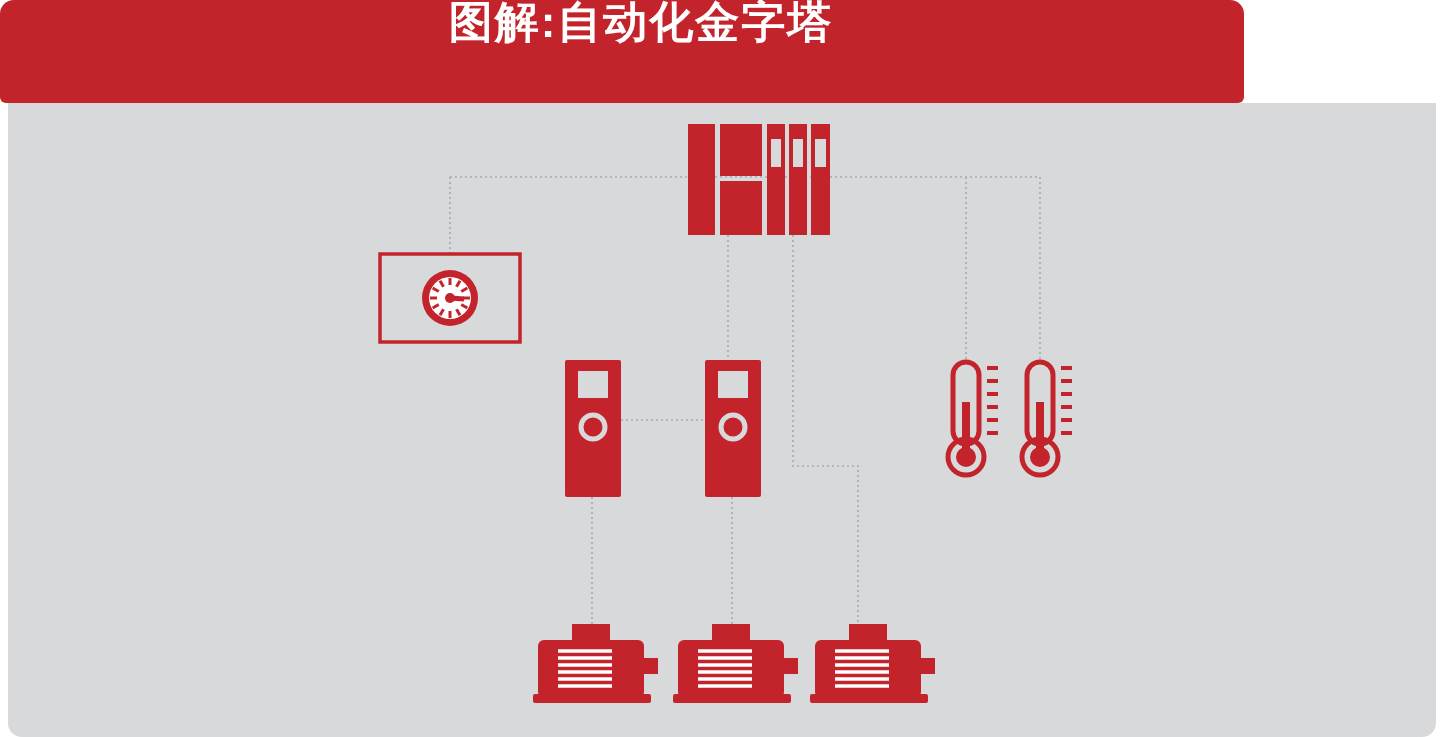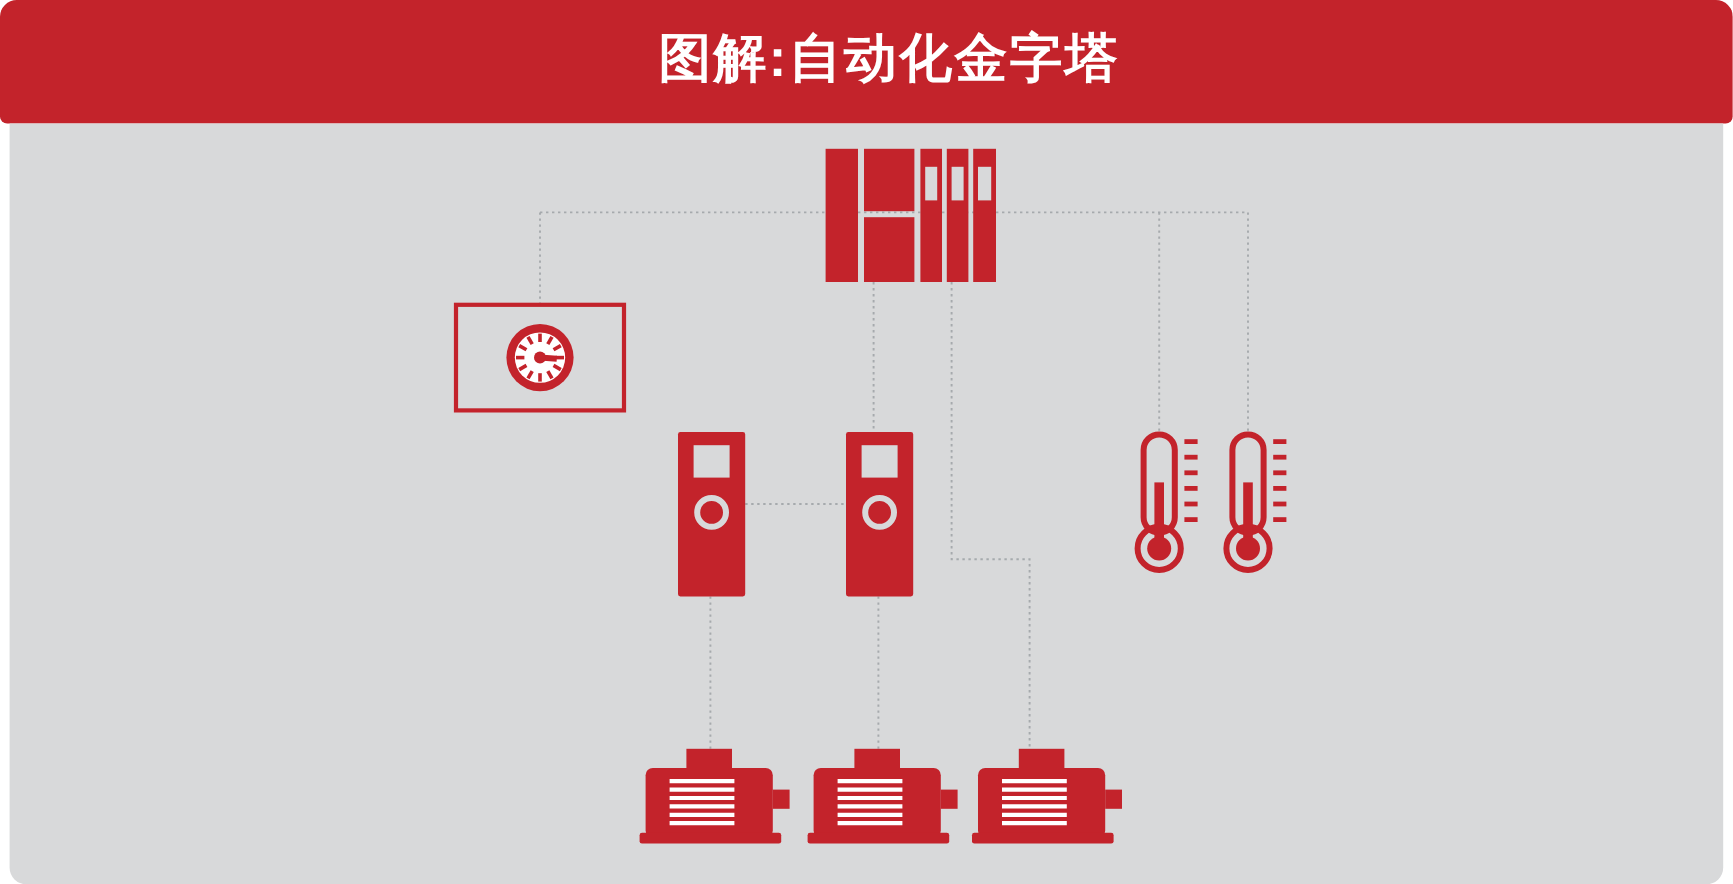--- a/index.html
+++ b/index.html
@@ -7,24 +7,24 @@
     --panel-gray:#d8d9da;
     --line-gray:#a6aaad;
     --white:#ffffff;
   }
   *{box-sizing:border-box;margin:0;padding:0;}
   html,body{width:1444px;height:737px;overflow:hidden;background:#ffffff;
     font-family:"Liberation Sans","DejaVu Sans",sans-serif;}
   .stage{position:relative;width:1444px;height:737px;background:#ffffff;}
 
   .header{
-    position:absolute;top:0;left:0;width:1444px;height:103px;
+    position:absolute;top:0;left:0;width:1244px;height:103px;
     background:var(--accent-red);
     border-radius:14px 14px 6px 6px;
-    display:flex;align-items:center;justify-content:center;padding-left:38px;
+    display:flex;justify-content:center;padding-left:38px;
   }
   .header h1{
     color:var(--white);
     font-size:44px;
     font-weight:bold;
     letter-spacing:2px;
     line-height:1;
     padding-bottom:6px;
   }
 

